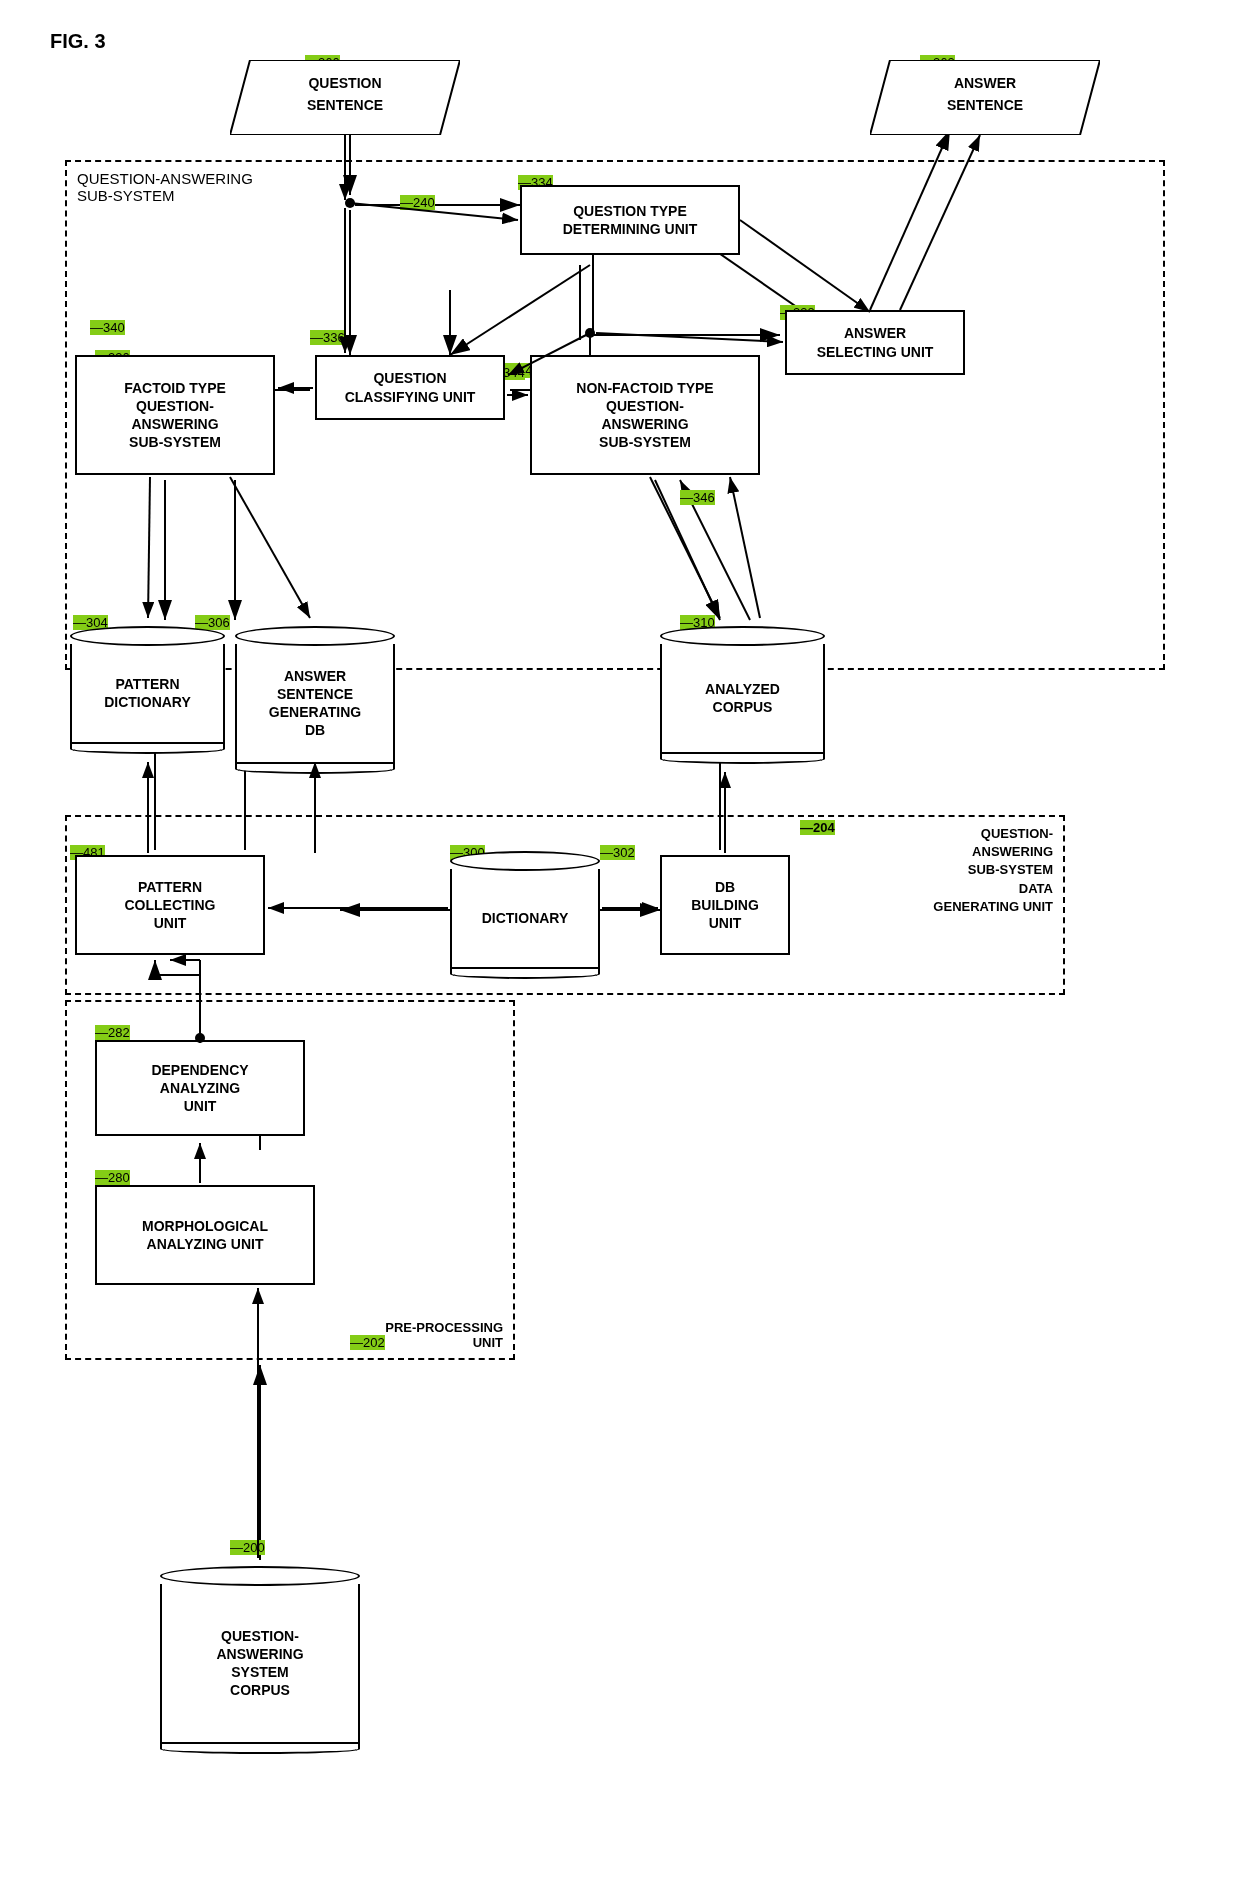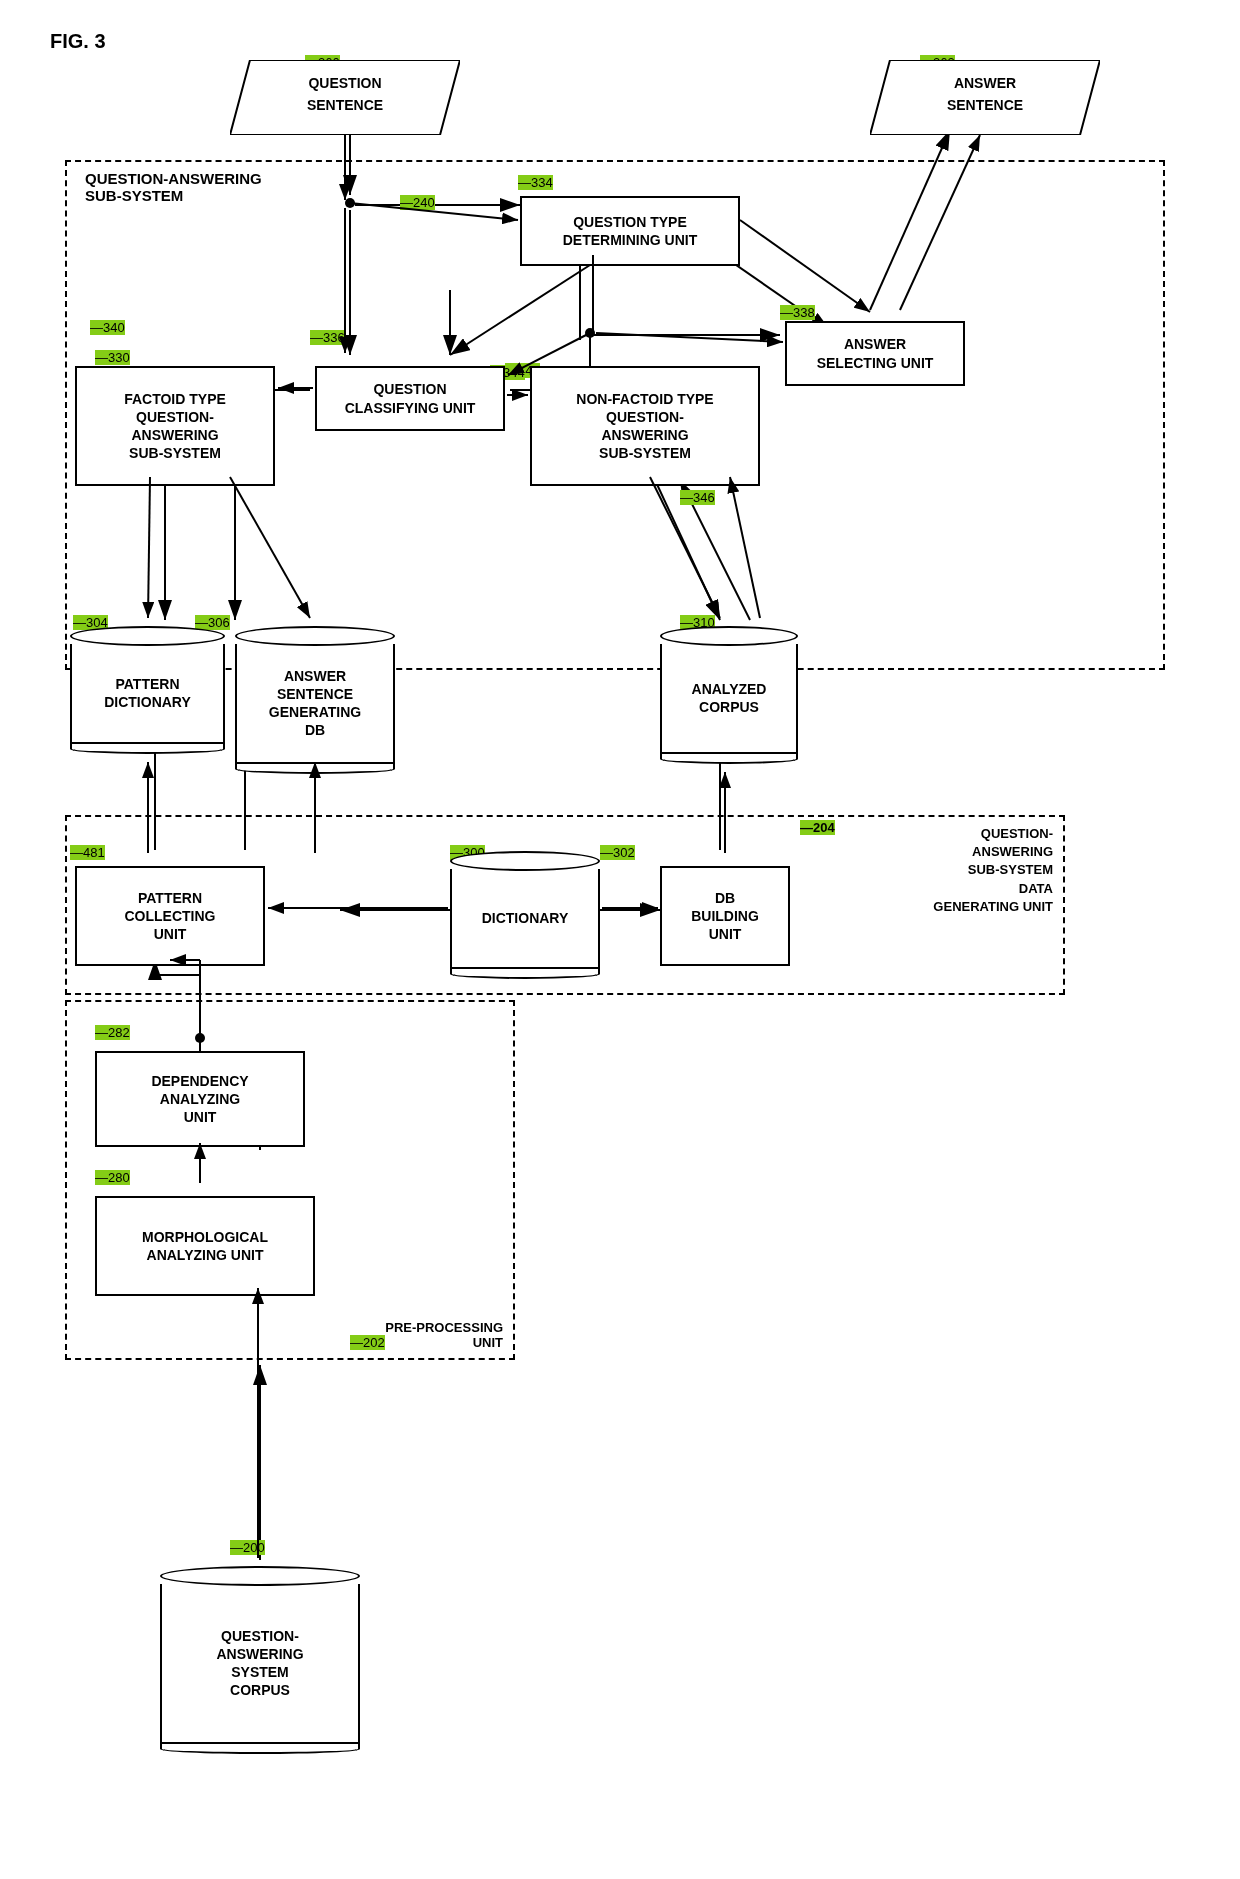--- a/index.html
+++ b/index.html
@@ -32,21 +32,20 @@
       background: #fff;
       display: flex;
       align-items: center;
       justify-content: center;
       text-align: center;
       font-size: 14px;
       font-weight: bold;
       font-family: Arial, sans-serif;
       line-height: 1.3;
       padding: 6px;
-      margin-top: 11px;
     }
     
     .dashed-box {
       position: absolute;
       border: 2px dashed #000;
       background: transparent;
     }
     
     .cylinder {
       position: absolute;
@@ -223,21 +222,21 @@
 
   <div style="position:absolute; top:60px; left:870px; width:230px; height:75px;">
     <svg width="230" height="75">
       <polygon points="20,0 230,0 210,75 0,75" fill="white" stroke="black" stroke-width="2"></polygon>
       <text x="115" y="28" text-anchor="middle" font-family="Arial" font-size="14" font-weight="bold">ANSWER</text>
       <text x="115" y="50" text-anchor="middle" font-family="Arial" font-size="14" font-weight="bold">SENTENCE</text>
     </svg>
   </div>
 
   <div class="dashed-box" style="top:160px; left:65px; width:1100px; height:510px;">
-    <div style="position:absolute; top:8px; left:10px; font-size:15px; font-weight:bold; font-family:Arial;margin-left:8px;">QUESTION-ANSWERING<br>SUB-SYSTEM</div>
+    <div style="position:absolute; top:8px; left:10px; font-size:15px; font-weight:normal; font-family:Arial;">QUESTION-ANSWERING<br>SUB-SYSTEM</div>
   </div>
 
   <div class="dot" style="top:198px; left:345px;"></div>
 
   <div class="box" style="top:185px; left:520px; width:220px; height:70px;">
     QUESTION TYPE<br>DETERMINING UNIT
   </div>
 
   <div class="dot" style="top:328px; left:585px;"></div>
 
@@ -266,21 +265,21 @@
   </div>
 
   <div class="cylinder" style="top:620px; left:235px; width:160px; height:160px;">
     <div class="cylinder-top"></div>
     <div class="cylinder-body" style="height:120px;">
       ANSWER<br>SENTENCE<br>GENERATING<br>DB
     </div>
     <div class="cylinder-bottom-cap"></div>
   </div>
 
-  <div class="cylinder" style="top:620px; left:660px; width:138px; height:150px;">
+  <div class="cylinder" style="top:620px; left:660px; width:165px; height:150px;">
     <div class="cylinder-top"></div>
     <div class="cylinder-body" style="height:110px;">
       ANALYZED<br>CORPUS
     </div>
     <div class="cylinder-bottom-cap"></div>
   </div>
 
   <div class="dashed-box" style="top:815px; left:65px; width:1000px; height:180px;">
     <div style="position:absolute; top:8px; right:10px; font-size:13px; font-weight:bold; font-family:Arial; text-align:right; line-height:1.4;">
       QUESTION-<br>ANSWERING<br>SUB-SYSTEM<br>DATA<br>GENERATING UNIT

